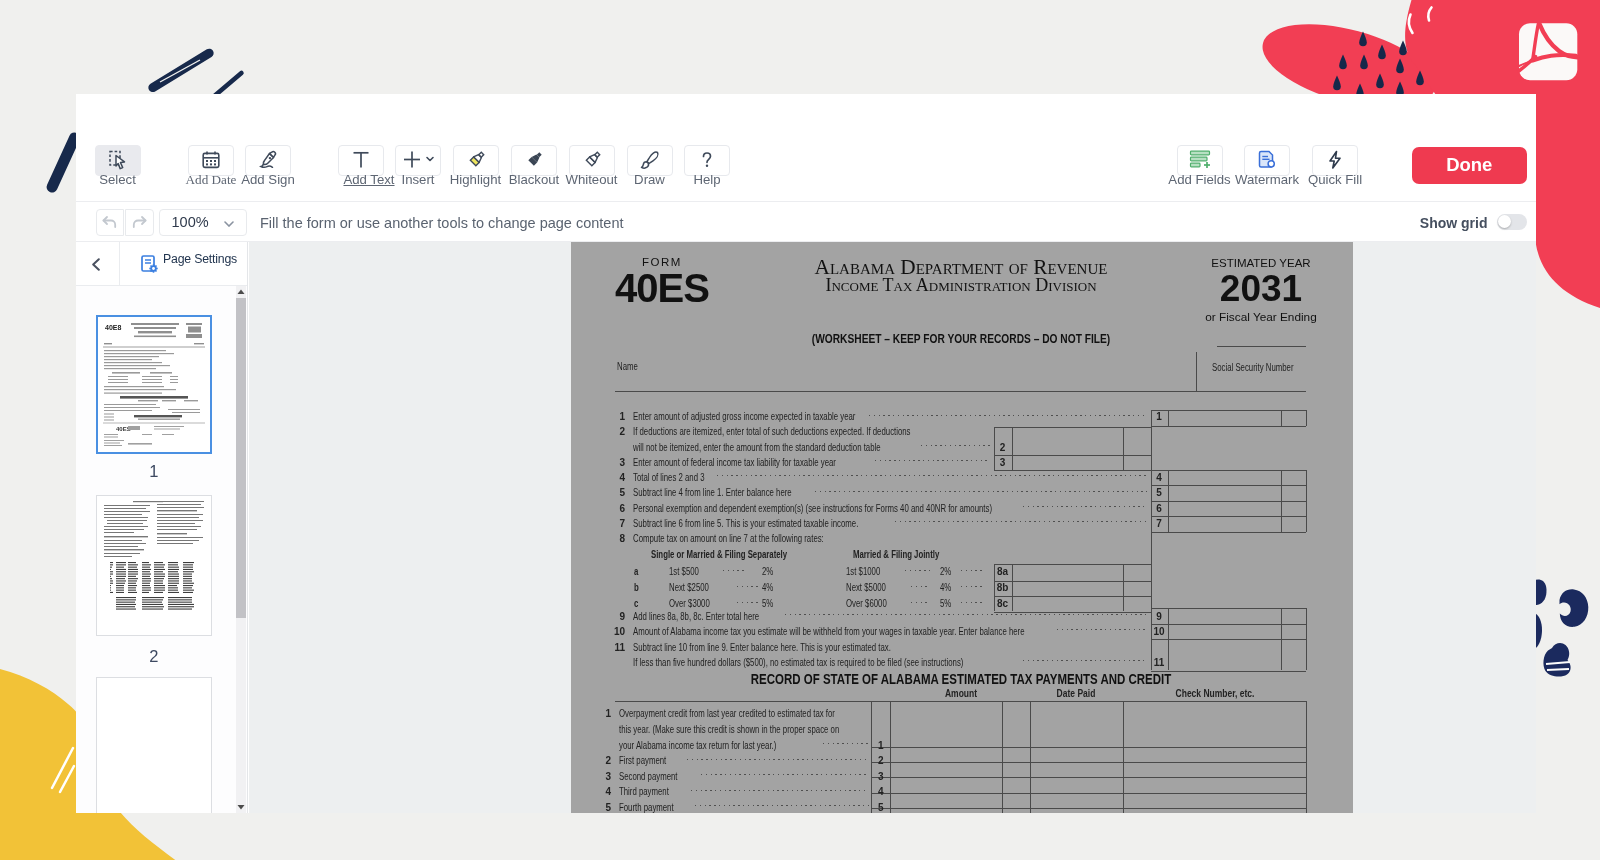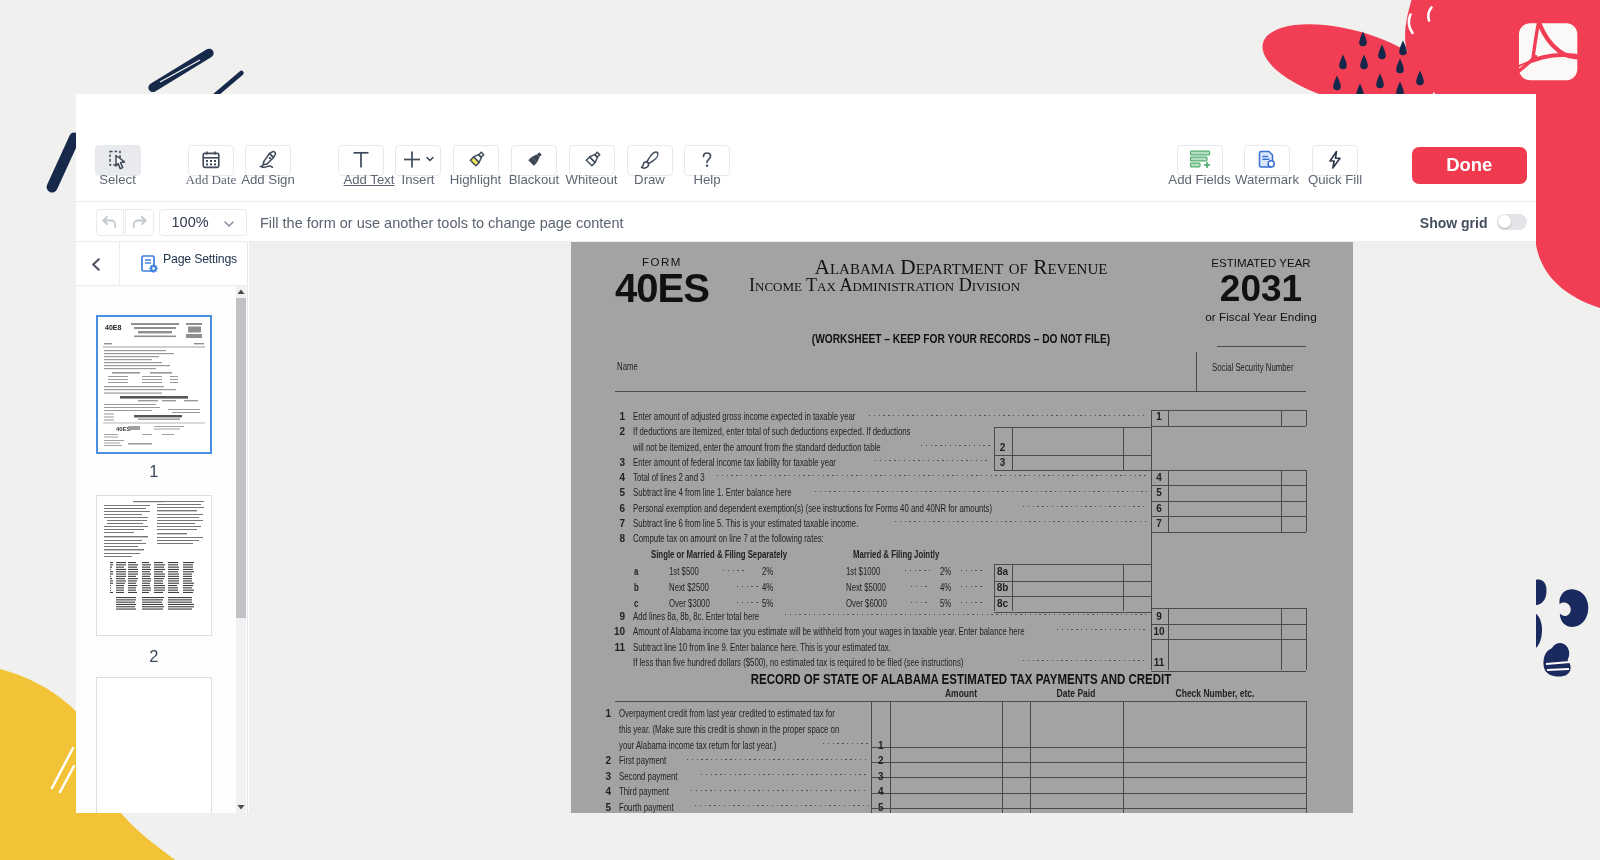--- a/index.html
+++ b/index.html
@@ -549,21 +549,21 @@
           </svg>
       </div>
     </div>
 
     <div id="work">
       <div id="page">
 
         <div class="ft" style="left:61px;top:14px;width:60px;text-align:center;font-size:11.5px;letter-spacing:1.5px;color:#111;">FORM</div>
         <div class="ft" style="left:41px;top:22.5px;width:100px;text-align:center;font-size:40px;font-weight:700;color:#111;letter-spacing:-1px;">40ES</div>
         <div class="ft serif" style="left:190px;top:12.5px;width:400px;text-align:center;font-size:21.3px;font-variant:small-caps;color:#111;">Alabama Department of Revenue</div>
-        <div class="ft serif" style="left:178px;top:33px;width:400px;text-align:left;font-size:18px;font-variant:small-caps;color:#111;">Income Tax Administration Division</div>
+        <div class="ft serif" style="left:190px;top:33px;width:400px;text-align:center;font-size:18px;font-variant:small-caps;color:#111;">Income Tax Administration Division</div>
         <div class="ft" style="left:190px;top:90px;width:400px;text-align:center;font-size:12.3px;font-weight:700;color:#111;transform:scaleX(0.83);">(WORKSHEET – KEEP FOR YOUR RECORDS – DO NOT FILE)</div>
         <div class="ft" style="left:620px;top:14.5px;width:140px;text-align:center;font-size:11.5px;color:#111;">ESTIMATED YEAR</div>
         <div class="ft" style="left:620px;top:25px;width:140px;text-align:center;font-size:37px;font-weight:700;color:#111;">2031</div>
         <div class="ft" style="left:620px;top:69px;width:140px;text-align:center;font-size:11.8px;color:#111;">or Fiscal Year Ending</div>
         <div class="hl" style="left:645.5px;top:104px;width:89.5px;"></div>
         <div class="ft cx" style="left:46px;top:119px;">Name</div>
         <div class="vl" style="left:624.5px;top:110px;height:39px;"></div>
         <div class="ft cx" style="left:641px;top:120px;">Social Security Number</div>
         <div class="hl" style="left:44px;top:149px;width:691px;"></div>
 

